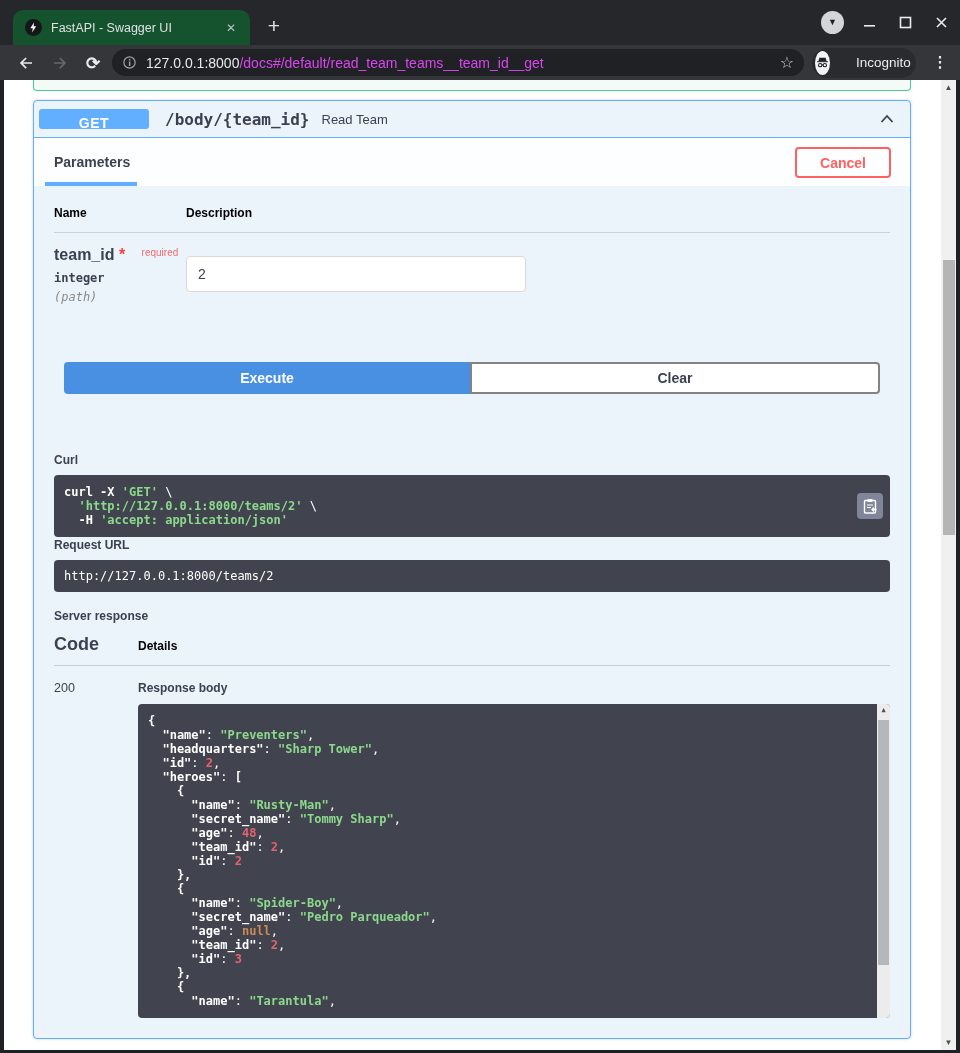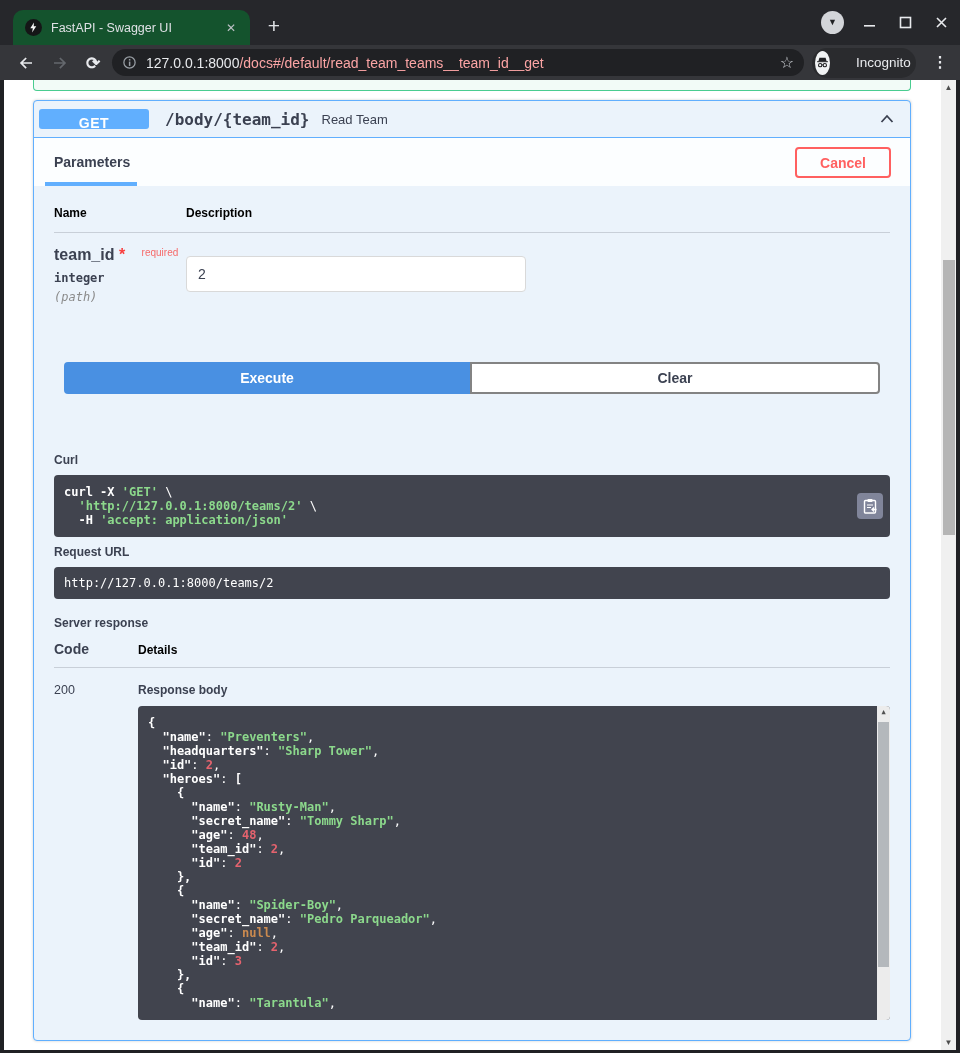--- a/index.html
+++ b/index.html
@@ -26,21 +26,21 @@
   .wc { width:22px; height:22px; display:flex; align-items:center; justify-content:center; }
 
   
   .toolbar { position:absolute; top:45px; left:0; width:100%; height:35px; background:#35363a; }
   .nav-ic { position:absolute; top:3px; width:30px; height:30px; display:flex; align-items:center;
             justify-content:center; border-radius:50%; }
   .urlbar { position:absolute; left:112px; top:4px; width:692px; height:27px; background:#202124;
             border-radius:14px; display:flex; align-items:center; padding:0 10px; }
   .url-text { font-size:14px; margin-left:9px; flex:1; white-space:nowrap; overflow:hidden; }
   .url-domain { color:#e8eaed; }
-  .url-path { color:#fca5a5; }
+  .url-path { color:#d946ef; }
   .star { color:#cdd1d6; font-size:16px; margin-left:6px; }
   .incog-chip { position:absolute; left:812px; top:2.5px; width:104px; height:30px; background:#2a2b2e;
                 border-radius:15px; display:flex; align-items:center; padding:0 10px 0 3px; }
   .incog-circle { width:24px; height:24px; border-radius:50%; background:#f1f3f4; display:flex;
                   align-items:center; justify-content:center; }
   .incog-label { color:#e8eaed; font-size:13.5px; margin-left:26px; }
   .menu-dots { position:absolute; left:926px; top:3px; width:28px; height:28px; color:#e8eaed;
                font-size:15px; display:flex; align-items:center; justify-content:center; font-weight:bold; }
 
   
@@ -97,26 +97,26 @@
   .code-line { white-space:pre; line-height:14px; height:14px; }
   .tk-b { color:#ffffff; font-weight:bold; }
   .tk-p { color:#ffffff; }
   .tk-k { color:#ffffff; font-weight:bold; }
   .tk-s { color:var(--string-green,#8cd98c); font-weight:bold; }
   .tk-n { color:var(--number-red,#e5636e); font-weight:bold; }
   .tk-u { color:var(--null-orange,#cb8a4f); font-weight:bold; }
   .copy-btn { position:absolute; right:7px; top:50%; transform:translateY(-50%); width:26px; height:26px;
               background:#80859a; border:none; border-radius:4px; display:flex; align-items:center;
               justify-content:center; }
-  .req-url-label { margin-top:8px; }
+  .req-url-label { margin-top:1px; }
   .req-url-block { height:32px; padding:9px 10px; }
   .srv-label { margin-top:17px; }
   .resp-table { margin-top:11px; }
   .rt-headrow { display:flex; align-items:baseline; padding-bottom:10px; border-bottom:1px solid rgba(59,65,81,.2); }
-  .code-h { font-size:14px; font-weight:bold; }
+  .code-h { font-size:18px; font-weight:bold; }
   .col-code { width:84px; flex:0 0 auto; }
   .rt-row { display:flex; padding-top:15px; }
   .status-code { font-size:12.5px; color:#3b4151; }
   .resp-body-label { font-size:12px; font-weight:bold; color:#3b4151; }
   .resp-body-block { margin-top:9px; padding-right:20px; }
   .inner-scrollbar { position:absolute; right:0; top:0; bottom:0; width:13px; background:#ececec;
                      border-radius:0 4px 4px 0; }
   .inner-scrollbar .sb-up { position:absolute; top:2px; left:0; width:13px; text-align:center;
                             font-size:7px; color:#505050; }
   .inner-thumb { position:absolute; top:16px; left:1px; width:11px; height:245px; background:#b4b8bc; }

